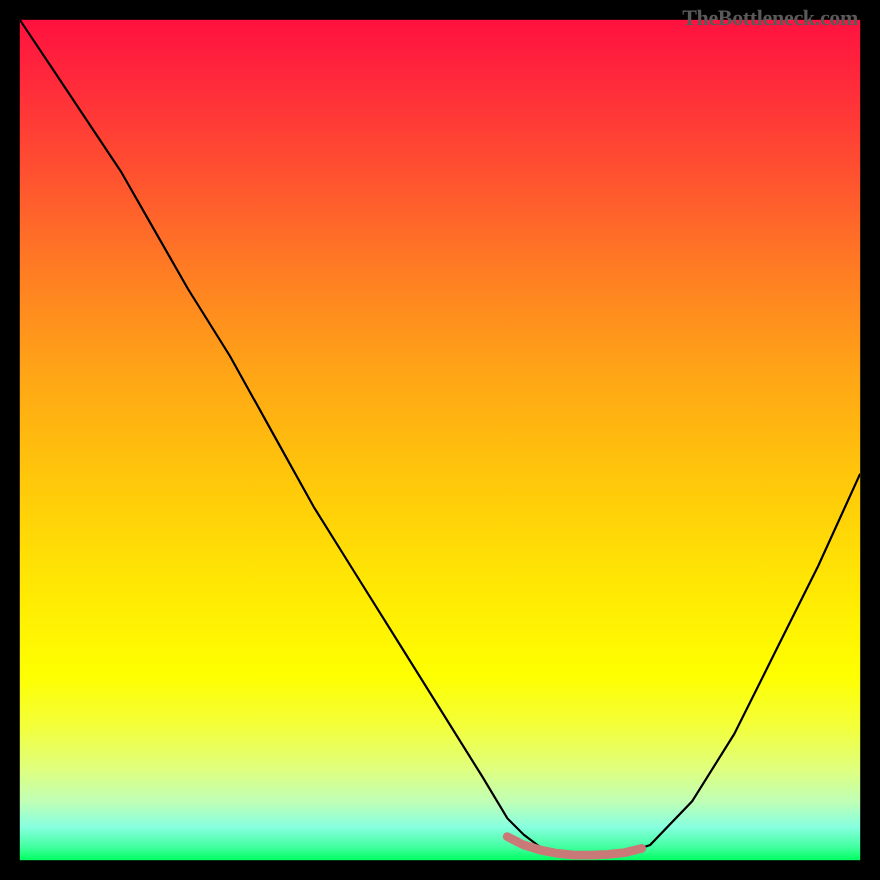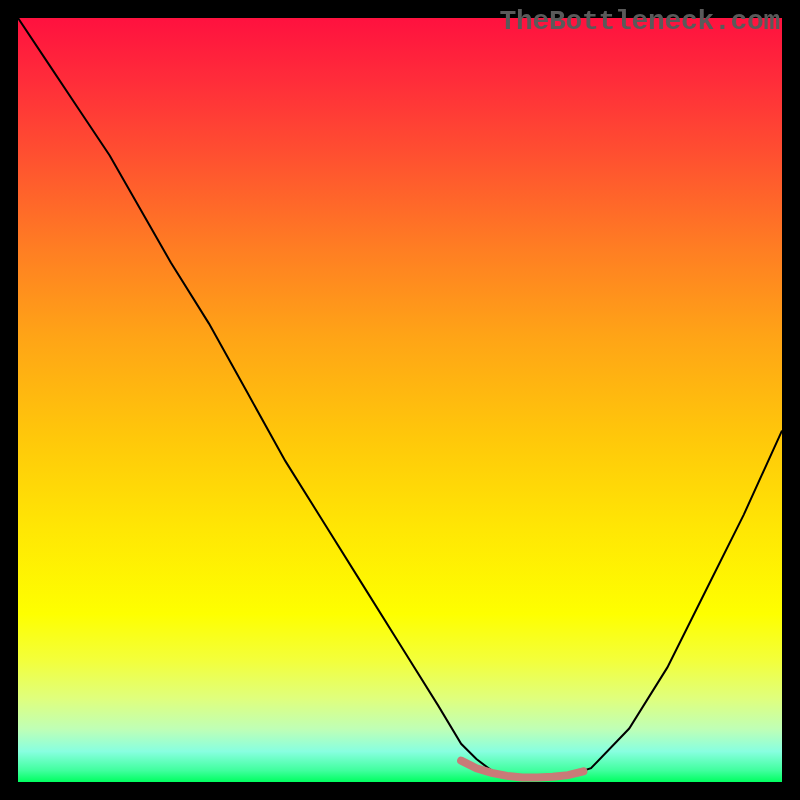--- a/index.html
+++ b/index.html
@@ -30,22 +30,22 @@
       #c0ffb5 93%,
       #88ffe0 96%,
       #40ff9e 98.5%,
       #00ff60 100%
     );
   }
   .watermark {
     position: absolute;
     top: 6px;
     right: 20px;
-    font-family: Liberation Mono, monospace;
-    font-size: 28px;
+    font-family: Liberation Serif, serif;
+    font-size: 20px;
     font-weight: bold;
     color: #5a5a5a;
     letter-spacing: -0.3px;
   }
   .curve-svg {
     position: absolute;
     left: 0;
     top: 0;
     width: 764px;
     height: 764px;

